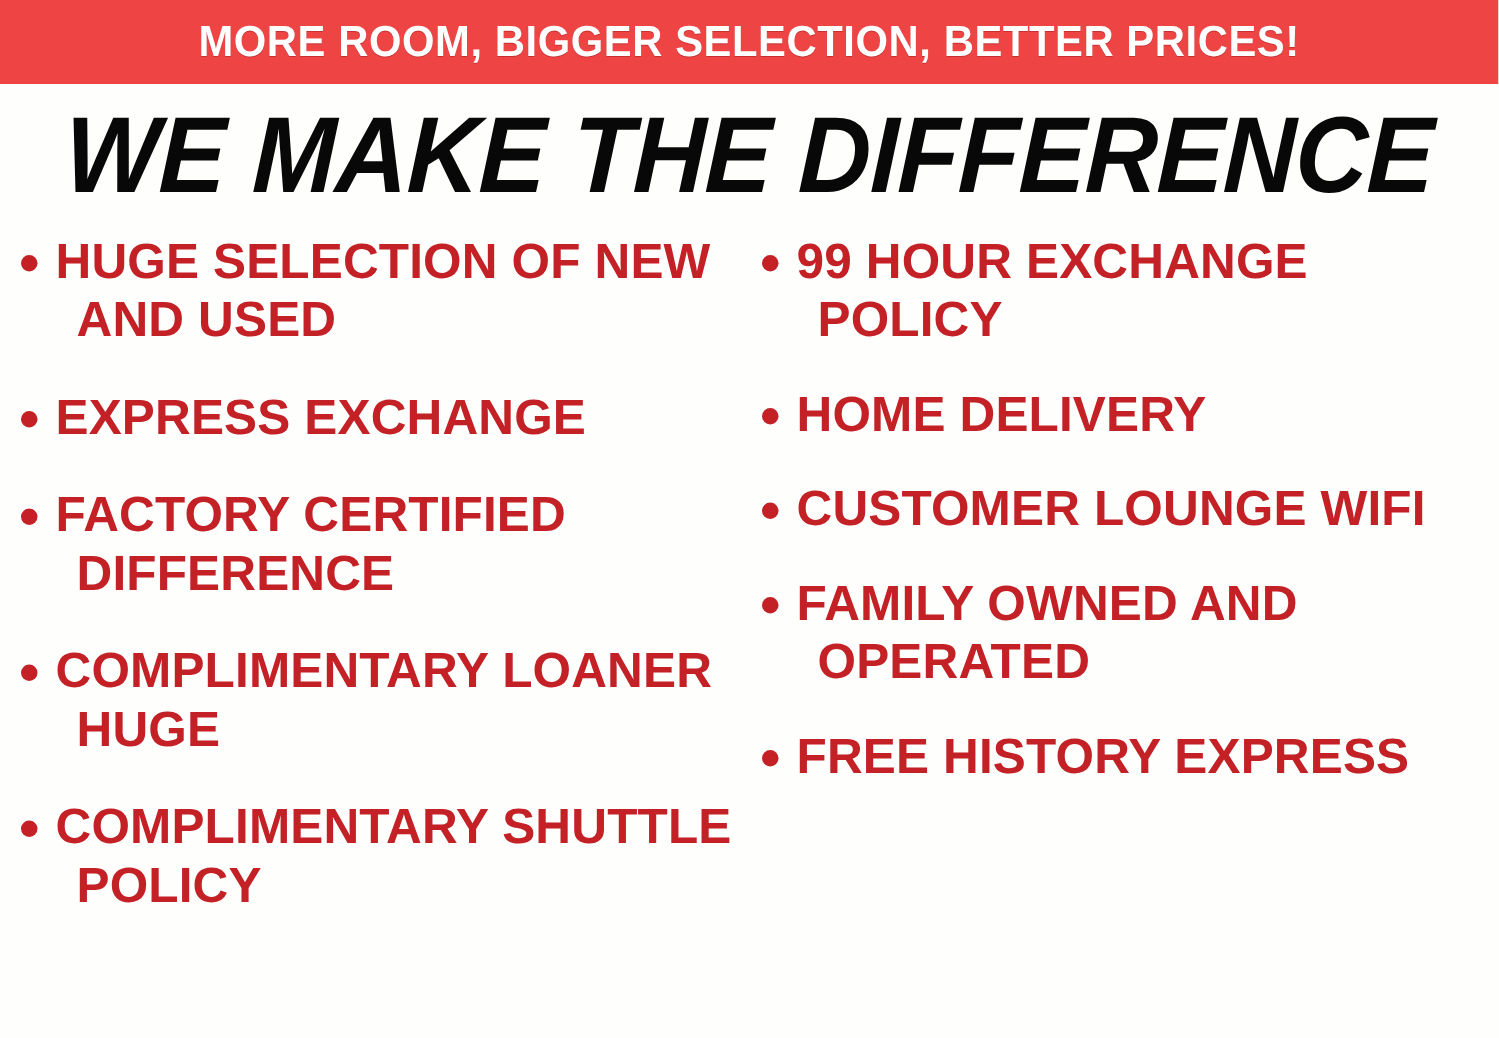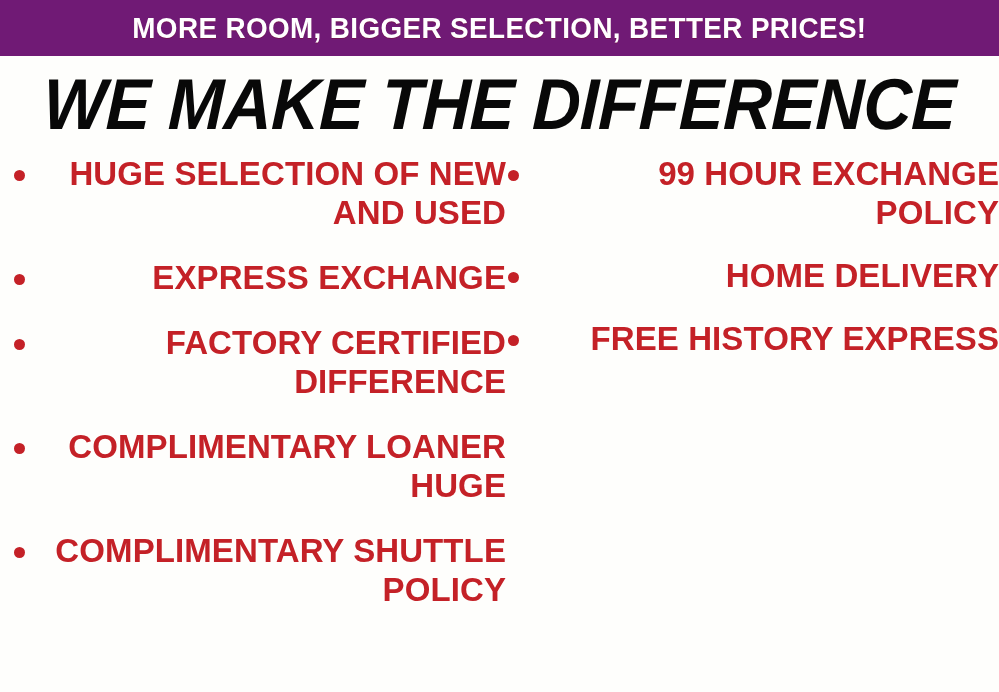--- a/index.html
+++ b/index.html
@@ -16,21 +16,21 @@
     position: relative;
   }
 
   
   .banner {
     position: absolute;
     left: 0;
     top: 0;
     width: 999px;
     height: 56px;
-    background: #701a75;
+    background: #ef4444;
     display: flex;
     align-items: center;
     justify-content: center;
     box-sizing: border-box;
   }
   .banner-text {
     color: #ffffff;
     font-family: "Liberation Sans Narrow", "Liberation Sans", "DejaVu Sans Condensed", sans-serif;
     font-size: 29px;
     font-weight: bold;
@@ -69,21 +69,20 @@
   .columns {
     position: absolute;
     left: 0;
     top: 155px;
     width: 999px;
     height: 537px;
   }
   .column {
     position: absolute;
     top: 0;
-    text-align: right;
   }
   .column-left  { left: 14px;  width: 492px; }
   .column-right { left: 508px; width: 491px; }
 
   .bullet-item {
     display: flex;
     align-items: flex-start;
     margin-bottom: 26px;
   }
   .column-right .bullet-item { margin-bottom: 24px; }
@@ -154,17 +153,25 @@
     <div class="bullet-item">
       <span class="bullet-dot"></span>
       <span class="bullet-label wraps">99 HOUR EXCHANGE POLICY</span>
     </div>
     <div class="bullet-item">
       <span class="bullet-dot"></span>
       <span class="bullet-label wraps">HOME DELIVERY</span>
     </div>
     <div class="bullet-item">
       <span class="bullet-dot"></span>
+      <span class="bullet-label wraps">CUSTOMER LOUNGE WIFI</span>
+    </div>
+    <div class="bullet-item">
+      <span class="bullet-dot"></span>
+      <span class="bullet-label wraps">FAMILY OWNED AND OPERATED</span>
+    </div>
+    <div class="bullet-item">
+      <span class="bullet-dot"></span>
       <span class="bullet-label wraps">FREE HISTORY EXPRESS</span>
     </div>
   </div>
 
 </div>
 
 </body></html>

